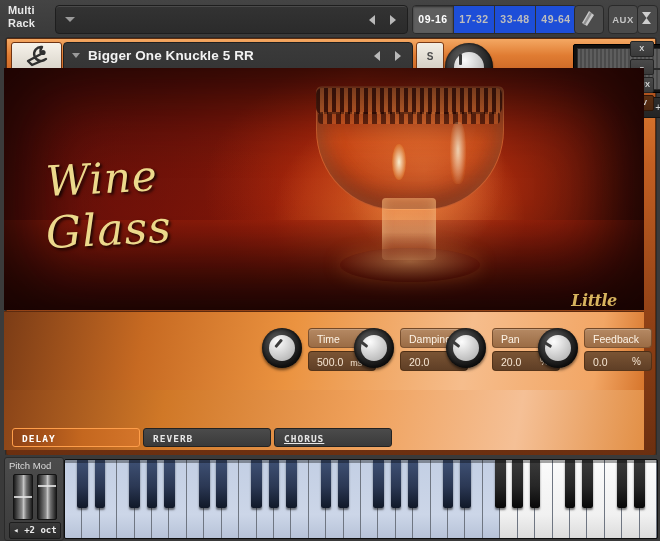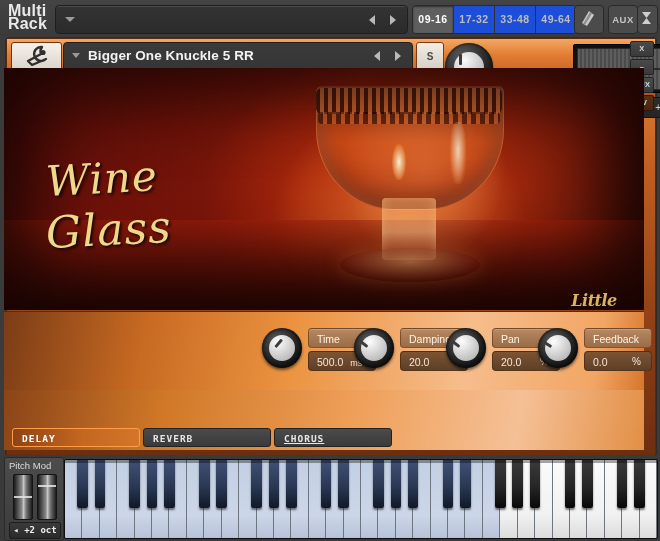--- a/index.html
+++ b/index.html
@@ -4,21 +4,21 @@
 <style>
   html,body{margin:0;padding:0;background:#3a3a3a;}
   body{width:660px;height:541px;overflow:hidden;font-family:"Liberation Sans",sans-serif;
        -webkit-font-smoothing:antialiased;}
   .app{position:relative;width:660px;height:541px;background:#3b3b3b;}
 
   
   .topbar{position:absolute;left:0;top:0;width:660px;height:36px;
      background:linear-gradient(#444,#3a3a3a);}
   .multirack{position:absolute;left:8px;top:4px;width:48px;height:28px;
-     color:#e9e9e9;font-size:16px;font-weight:bold;line-height:13px;text-align:left;
+     color:#e9e9e9;font-size:11px;font-weight:bold;line-height:13px;text-align:left;
      letter-spacing:.2px;}
   .presetbox{position:absolute;left:55px;top:5px;width:351px;height:27px;
      background:linear-gradient(#333,#2b2b2b);border:1px solid #1e1e1e;border-radius:4px;
      box-shadow:inset 0 1px 0 #4a4a4a;}
   .presetbox .caret{position:absolute;left:9px;top:11px;width:0;height:0;
      border-left:5px solid transparent;border-right:5px solid transparent;border-top:5px solid #9a9a9a;}
   .presetbox .ptxt{position:absolute;left:26px;top:4px;color:#e3e3e3;font-size:14px;line-height:19px;}
   .arrbtn{position:absolute;top:8px;width:12px;height:12px;cursor:default;}
   .arrL{right:28px;}
   .arrR{right:9px;}

